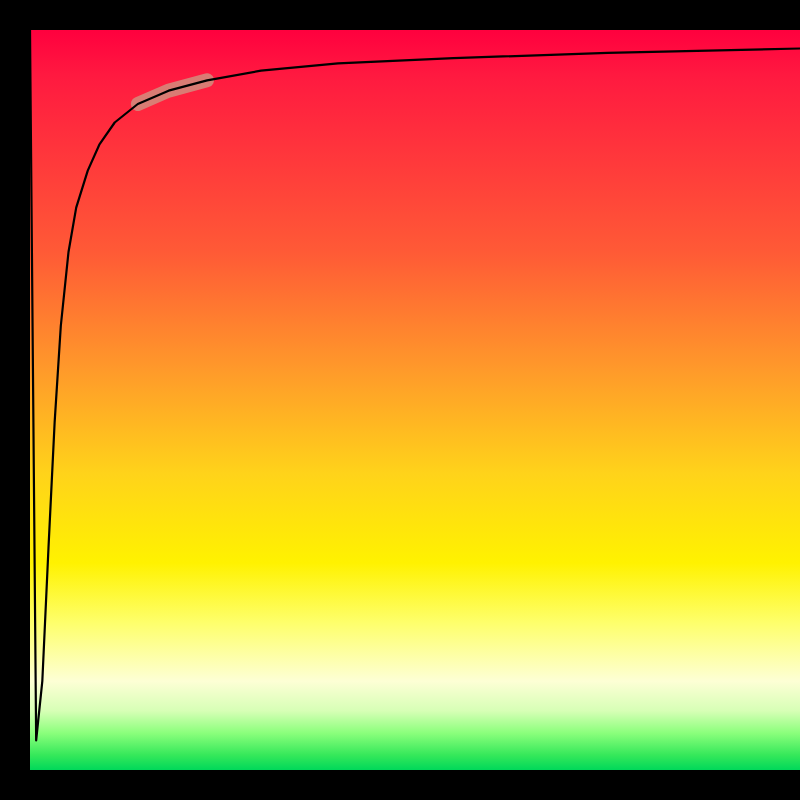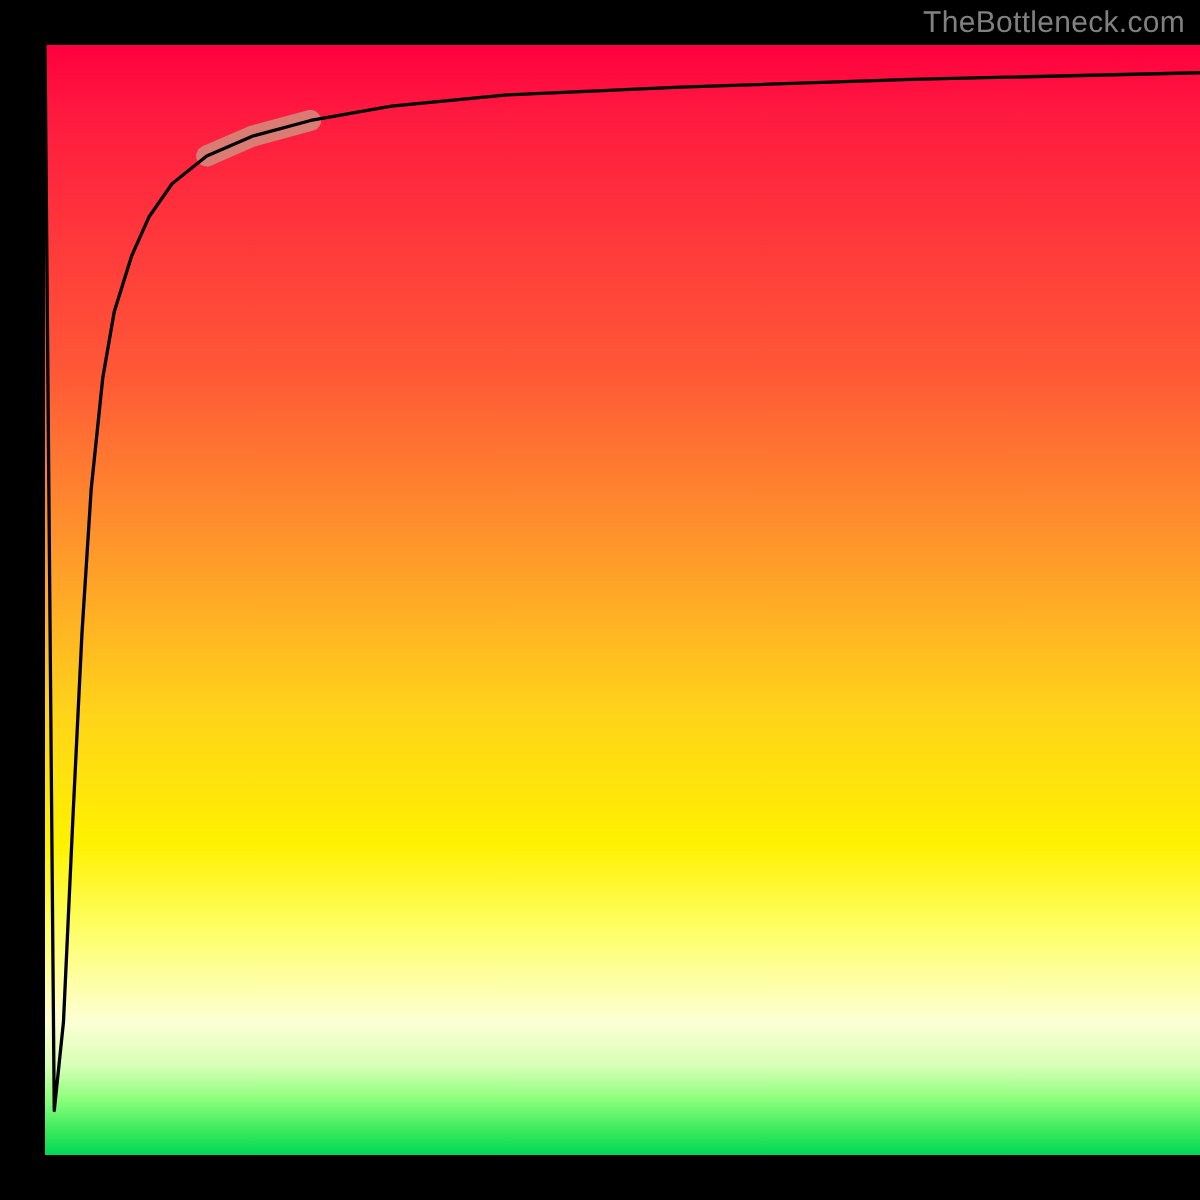--- a/index.html
+++ b/index.html
@@ -70,21 +70,20 @@
     stroke: #d28d7e;
     stroke-opacity: 0.85;
     stroke-width: 14;
     stroke-linecap: round;
   }
 </style>
 </head>
 <body>
 
 <div class="wrap">
-  <div class="attribution">TheBottleneck.com</div>
 
   <div class="plot">
     <div class="gradient"></div>
     <svg class="curve" viewBox="0 0 770 740" preserveAspectRatio="none">
       <path class="highlight" d="M107.80 74.00 L138.60 60.68 L177.10 50.32"></path>
       <path class="curve-path" d="M0.00 0.00 L6.16 710.40 L12.32 651.20 L18.48 518.00 L24.64 392.20 L30.80 296.00 L38.50 222.00 L46.20 177.60 L57.75 140.60 L69.30 114.70 L84.70 92.50 L107.80 74.00 L138.60 60.68 L177.10 50.32 L231.00 40.70 L308.00 33.30 L423.50 28.12 L577.50 22.94 L770.00 18.50"></path>
     </svg>
   </div>
 </div>
 

